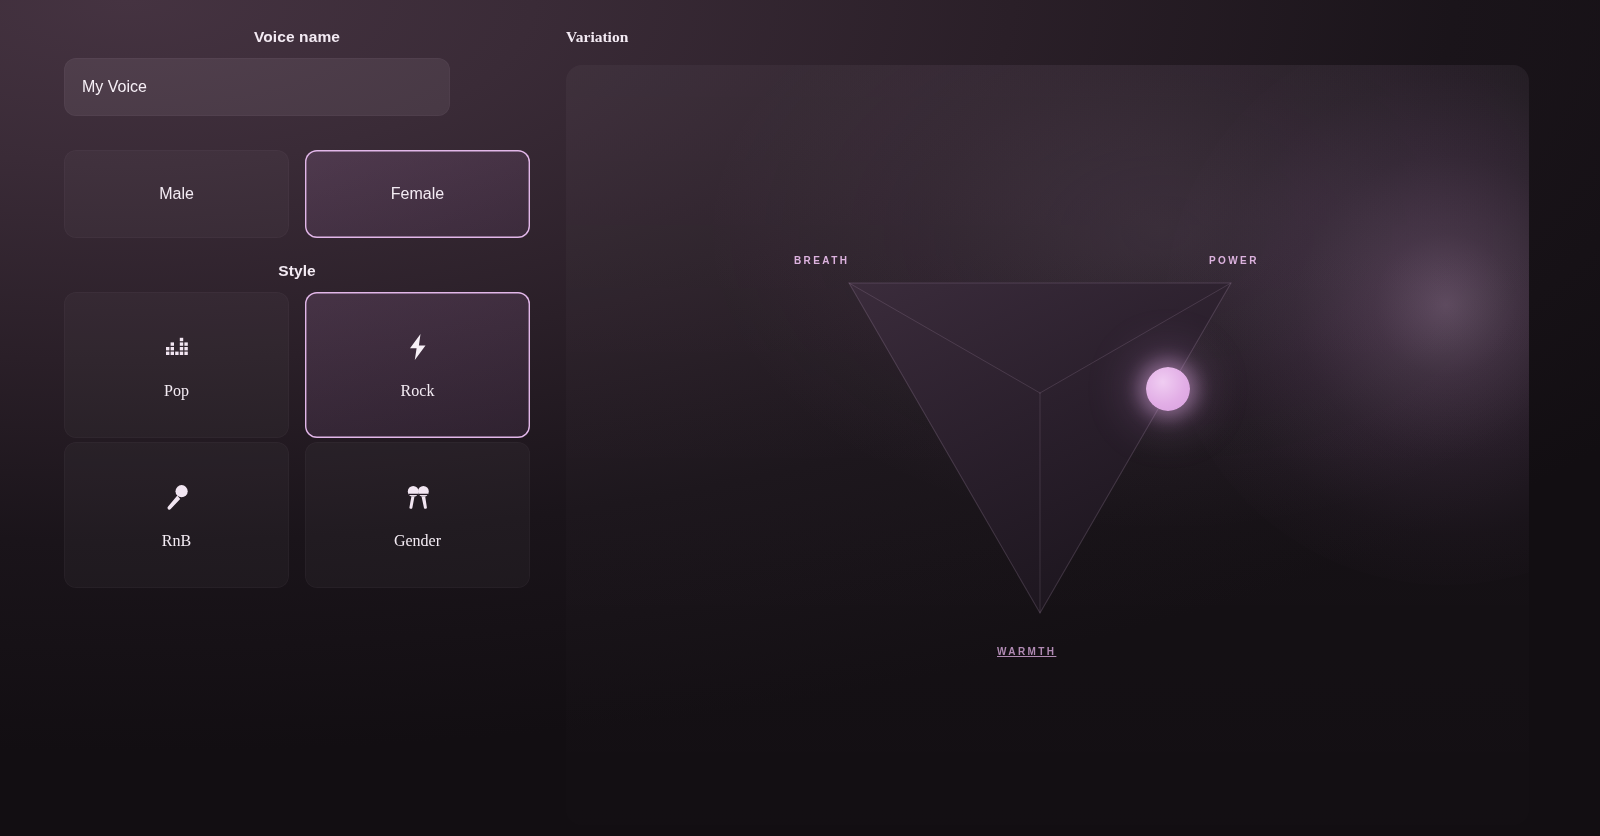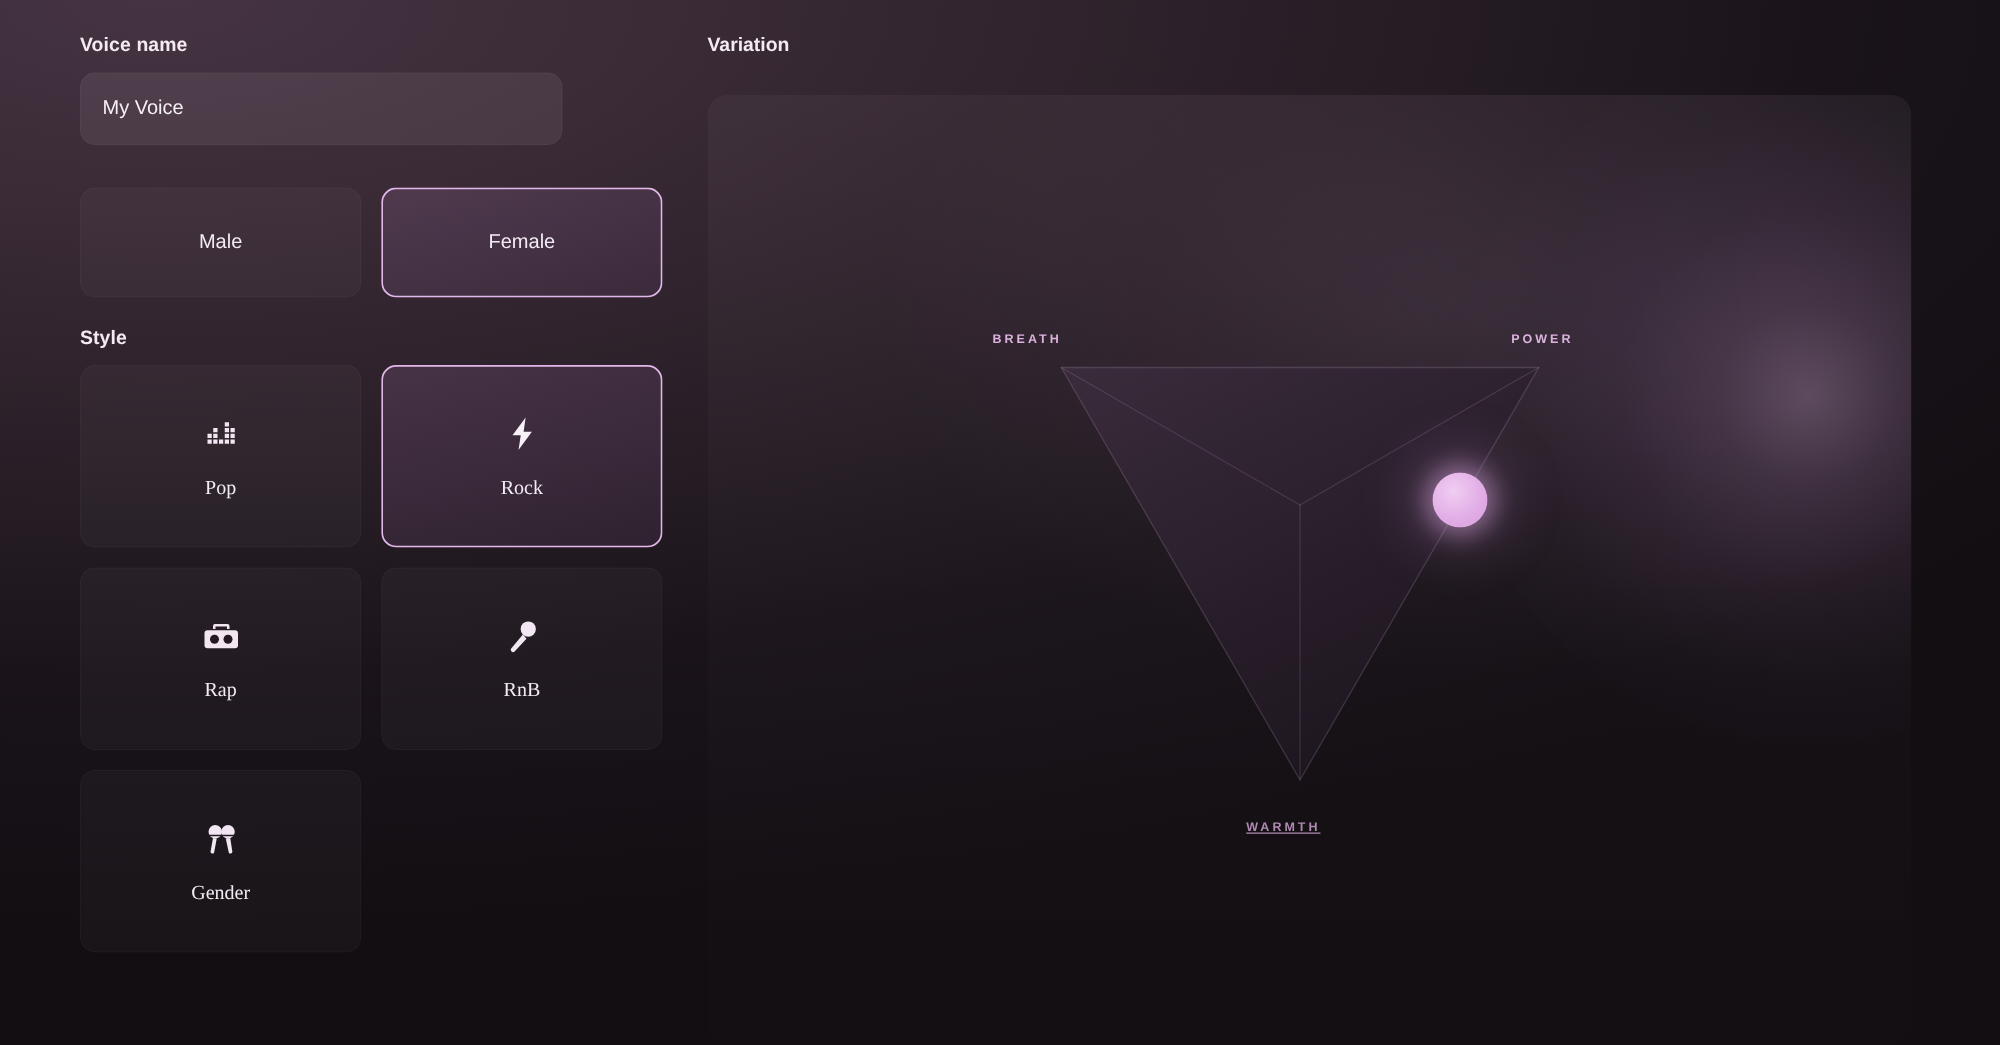--- a/index.html
+++ b/index.html
@@ -34,20 +34,21 @@
     height: 836px;
     padding: 28px 36px 0 64px;
   }
 
   .section-label {
     font-size: 15.5px;
     font-weight: bold;
     color: #f3eaf3;
     letter-spacing: .1px;
     margin-bottom: 12px;
+    text-align: center;
   }
 
   .name-input {
     width: 386px;
     height: 58px;
     border-radius: 12px;
     border: none;
     outline: none;
     background: rgba(255, 235, 255, 0.075);
     color: #f6eff6;
@@ -58,21 +59,21 @@
   }
   .name-input::placeholder { color: #a794a5; }
 
   .gap-lg { height: 34px; }
   .gap-md { height: 24px; }
 
   
   .grid {
     display: grid;
     grid-template-columns: 225px 225px;
-    gap: 16px 16px;
+    gap: 4px 16px;
     width: 466px;
   }
 
   .card {
     border-radius: 12px;
     background: rgba(255, 240, 255, 0.030);
     box-shadow: inset 0 0 0 1px rgba(255,235,255,0.030);
     display: flex;
     flex-direction: column;
     align-items: center;
@@ -106,21 +107,22 @@
     left: 566px; top: 28px;
     width: 1034px;
     height: 808px;
     padding: 0 0 0 0;
   }
   .right-head {
     padding-left: 0;
     font-size: 15.5px;
     font-weight: bold;
     color: #f3eaf3;
-    margin-bottom: 30px;
+    margin-bottom: 19px;
+    font-family: Liberation Serif, serif;
   }
 
   .variation-surface {
     position: relative;
     width: 963px;
     height: 760px;
     border-radius: 16px;
     overflow: hidden;
     background:
       radial-gradient(70% 58% at 62% 22%, rgba(224,178,226,0.115) 0%, rgba(190,140,195,0.05) 36%, rgba(0,0,0,0) 68%),
@@ -219,31 +221,20 @@
 
       <div class="card style selected">
         <span class="card-icon">
           <svg class="icon-svg" width="24" height="28" viewBox="0 0 24 28">
             <path d="M14.5 1 L4 15.2 H10.6 L8.8 27 L19.5 12.4 H12.9 Z" fill="#f7f0f7"></path>
           </svg>
         </span>
         <span class="card-label">Rock</span>
       </div>
 
-      <div class="card style">
-        <span class="card-icon">
-          <svg class="icon-svg" width="30" height="24" viewBox="0 0 30 24">
-            <path d="M10 2.2 h10 a1.6 1.6 0 0 1 1.6 1.6 v2.4 h-2 V4.2 h-9.2 v2 h-2 V3.8 A1.6 1.6 0 0 1 10 2.2 z" fill="#f2e6f2"></path>
-            <rect x="1.6" y="7.2" width="26.8" height="14.4" rx="2.4" fill="#f2e6f2"></rect>
-            <circle cx="9.6" cy="14.4" r="3.6" fill="#241a24"></circle>
-            <circle cx="20.4" cy="14.4" r="3.6" fill="#241a24"></circle>
-          </svg>
-        </span>
-        <span class="card-label">Rap</span>
-      </div>
 
       <div class="card style">
         <span class="card-icon">
           <svg class="icon-svg" width="26" height="28" viewBox="0 0 26 28">
             <circle cx="17.6" cy="8.2" r="6.1" fill="#f2e6f2"></circle>
             <path d="M13.3 12.5 L4.1 23.6 a1.8 1.8 0 0 0 2.6 2.5 L16.2 16 z" fill="#f2e6f2"></path>
           </svg>
         </span>
         <span class="card-label">RnB</span>
       </div>

